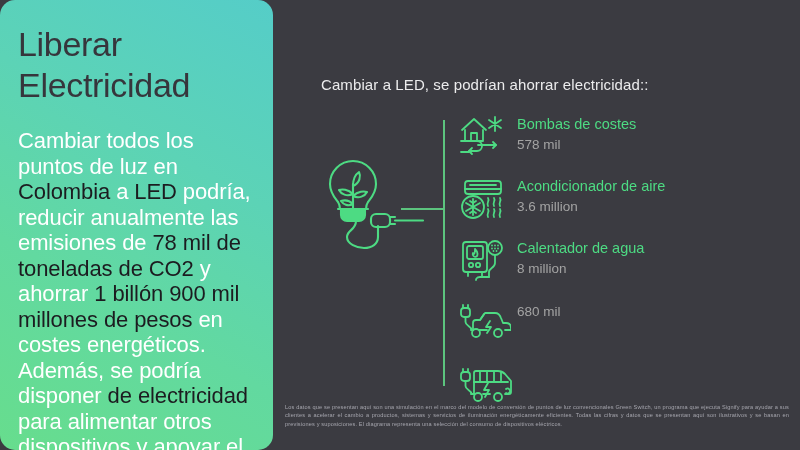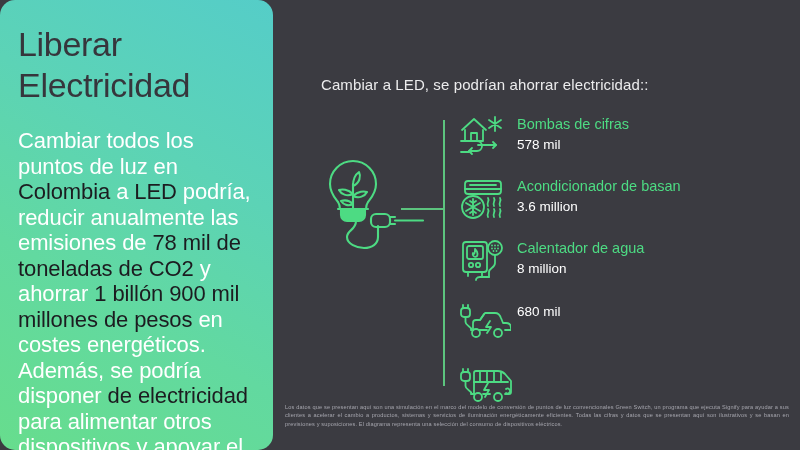--- a/index.html
+++ b/index.html
@@ -43,21 +43,21 @@
   #axis-line{position:absolute;left:170px;top:120px;width:2px;height:266px;background:#5cc47e;}
   #axis-stub{position:absolute;left:128px;top:208px;width:44px;height:2px;background:#5cc47e;}
 
   
   #items-list{position:absolute;left:186px;top:113px;width:330px;}
   .item-row{display:flex;align-items:flex-start;height:54px;margin-bottom:8px;}
   .item-row:last-child{margin-bottom:0;}
   .item-icon{width:46px;height:46px;flex:0 0 46px;margin-right:12px;margin-top:1px;}
   .item-text{padding-top:2px;}
   .item-label{font-size:14.5px;color:#4ddb83;line-height:19px;white-space:nowrap;}
-  .item-value{font-size:13.5px;color:#ffffff;line-height:19px;margin-top:1px;}
+  .item-value{font-size:13.5px;color:#a3a3a3;line-height:19px;margin-top:1px;}
 
   #footnote{
     position:absolute;left:12px;top:403px;width:504px;
     font-size:5.6px;line-height:8.4px;color:#a6a6ae;text-align:justify;
     letter-spacing:0.15px;
   }
 </style>
 </head>
 <body>
 
@@ -101,37 +101,37 @@
     <path d="M6 16v11h18V16"></path>
     <path d="M12 27V19h6v8"></path>
     <path d="M36 3v14M30 6l12 8M42 6l-12 8"></path>
     <path d="M2 27h16a5 5 0 0 1 0 10H10"></path>
     <path d="M13 34l-3 3 3 3"></path>
     <path d="M19 31h18"></path>
     <path d="M34 28l3 3-3 3"></path>
     <path d="M2 38h8"></path>
   </svg></div>
           <div class="item-text">
-            <div class="item-label">Bombas de cifras</div>
+            <div class="item-label">Bombas de costes</div>
             <div class="item-value">578 mil</div>
           </div>
         </div>
         <div class="item-row">
           <div class="item-icon"><svg id="tpl-air-conditioner-icon" viewBox="0 0 46 46" width="46" height="46" fill="none" stroke="#4ddb83" stroke-width="1.8" stroke-linecap="round" stroke-linejoin="round">
     <rect x="6" y="5" width="36" height="13" rx="3"></rect>
     <path d="M6 13h36"></path>
     <path d="M11 9h26"></path>
     <circle cx="14" cy="31" r="11"></circle>
     <path d="M14 23v16M7 27l14 8M21 27L7 35"></path>
     <path d="M11 25l3 2 3-2M11 37l3-2 3 2"></path>
     <path d="M29 22c2 3-2 5 0 8M35 22c2 3-2 5 0 8M41 22c2 3-2 5 0 8"></path>
     <path d="M29 33c2 3-2 5 0 8M35 33c2 3-2 5 0 8M41 33c2 3-2 5 0 8"></path>
   </svg></div>
           <div class="item-text">
-            <div class="item-label">Acondicionador de basan</div>
+            <div class="item-label">Acondicionador de aire</div>
             <div class="item-value">3.6 million</div>
           </div>
         </div>
         <div class="item-row">
           <div class="item-icon"><svg id="tpl-water-heater-icon" viewBox="0 0 46 46" width="46" height="46" fill="none" stroke="#4ddb83" stroke-width="1.8" stroke-linecap="round" stroke-linejoin="round">
     <rect x="4" y="4" width="24" height="30" rx="3"></rect>
     <rect x="8" y="8" width="16" height="13" rx="2"></rect>
     <path d="M16 11c3 3 3 5 2 7-2 2-5 0-4-3 1 2 2 1 2-4z"></path>
     <circle cx="12" cy="27" r="2.2"></circle>
     <circle cx="19" cy="27" r="2.2"></circle>

